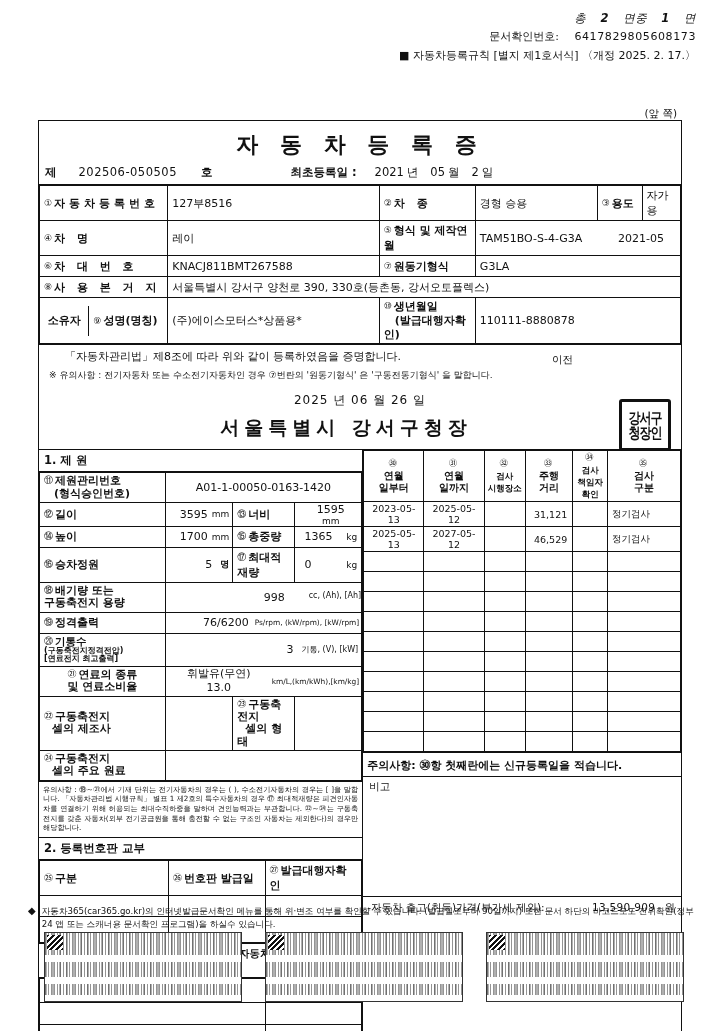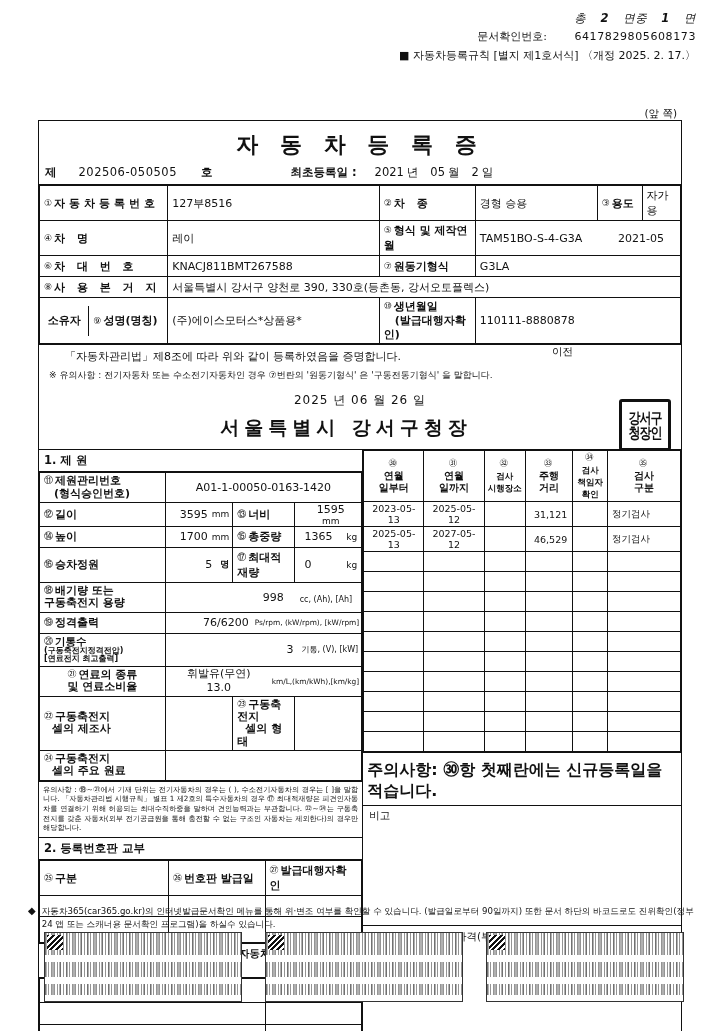--- a/index.html
+++ b/index.html
@@ -19,21 +19,21 @@
   .top-head {
     position: absolute;
     top: 10px; right: 24px;
     text-align: right;
     line-height: 1.45;
   }
   .top-head .line1 { font-size: 11.5px; letter-spacing: .5px; font-style: italic; }
   .top-head .line1 span.num { font-weight: 700; margin: 0 10px; }
   .top-head .line2 { font-size: 11px; margin-top: 2px; }
   .top-head .line2 .dn-label { letter-spacing: 0px; }
-  .top-head .line2 .dn-value { margin-left: 24px; letter-spacing: .6px; }
+  .top-head .line2 .dn-value { margin-left: 12px; letter-spacing: .6px; }
   .top-head .line3 { font-size: 11px; margin-top: 3px; }
 
   
   .cert {
     position: absolute;
     left: 38px; top: 120px;
     width: 644px;
     border: 1.6px solid #111;
     background: #fff;
   }
@@ -94,21 +94,21 @@
     border-top: 1px solid #111;
     padding: 4px 0 0 0;
     position: relative;
   }
   .statement .s1 {
     font-size: 11px;
     padding-left: 26px;
   }
   .statement .ijeon {
     position: absolute;
-    right: 108px; top: 0;
+    right: 108px; top: 8px;
     font-size: 10.5px;
   }
   .statement .s2 {
     font-size: 9px;
     padding-left: 10px;
     margin-top: 5px;
   }
   .statement .issue-date {
     text-align: center;
     font-size: 12px;
@@ -207,21 +207,21 @@
     line-height: 1.2;
     vertical-align: middle;
   }
   .insp th .cn { display: block; font-weight: 400; margin-bottom: 2px; }
   .insp th .small { font-size: 8.5px; font-weight: 700; }
   .insp td.datecell { font-size: 9.5px; }
   .insp td.kmcell { text-align: right; padding-right: 5px; font-size: 9.5px; }
   .insp td.typecell { text-align: left; padding-left: 4px; font-size: 9.5px; }
 
   .caution {
-    font-size: 16px;
+    font-size: 11px;
     font-weight: 700;
     padding: 3px 4px;
     border-top: 1px solid #111;
     border-bottom: 1px solid #111;
   }
   .bigo-box {
     height: 120px;
     padding: 3px 6px;
     font-size: 10.5px;
     border-bottom: 1px solid #111;
@@ -482,21 +482,21 @@
               <span style="font-size:9px">kg</span>
             </div>
           </td>
         </tr>
         <tr>
           <td class="lbl two-line" style="height:28px">
             <span class="cn">⑱</span><span>배기량 또는</span><br>
             <span>구동축전지 용량</span>
           </td>
           <td colspan="3" style="padding:0">
-            <div style="display:flex;justify-content:flex-end;align-items:flex-end;gap:16px;padding-right:9px;">
+            <div style="display:flex;justify-content:flex-end;align-items:flex-start;gap:24px;padding-right:0;">
               <span>998</span>
               <span style="font-size:8px">cc, (Ah), [Ah]</span>
             </div>
           </td>
         </tr>
         <tr>
           <td class="lbl">
             <span class="cn">⑲</span><span>정격출력</span>
           </td>
           <td colspan="3" style="padding:0">

